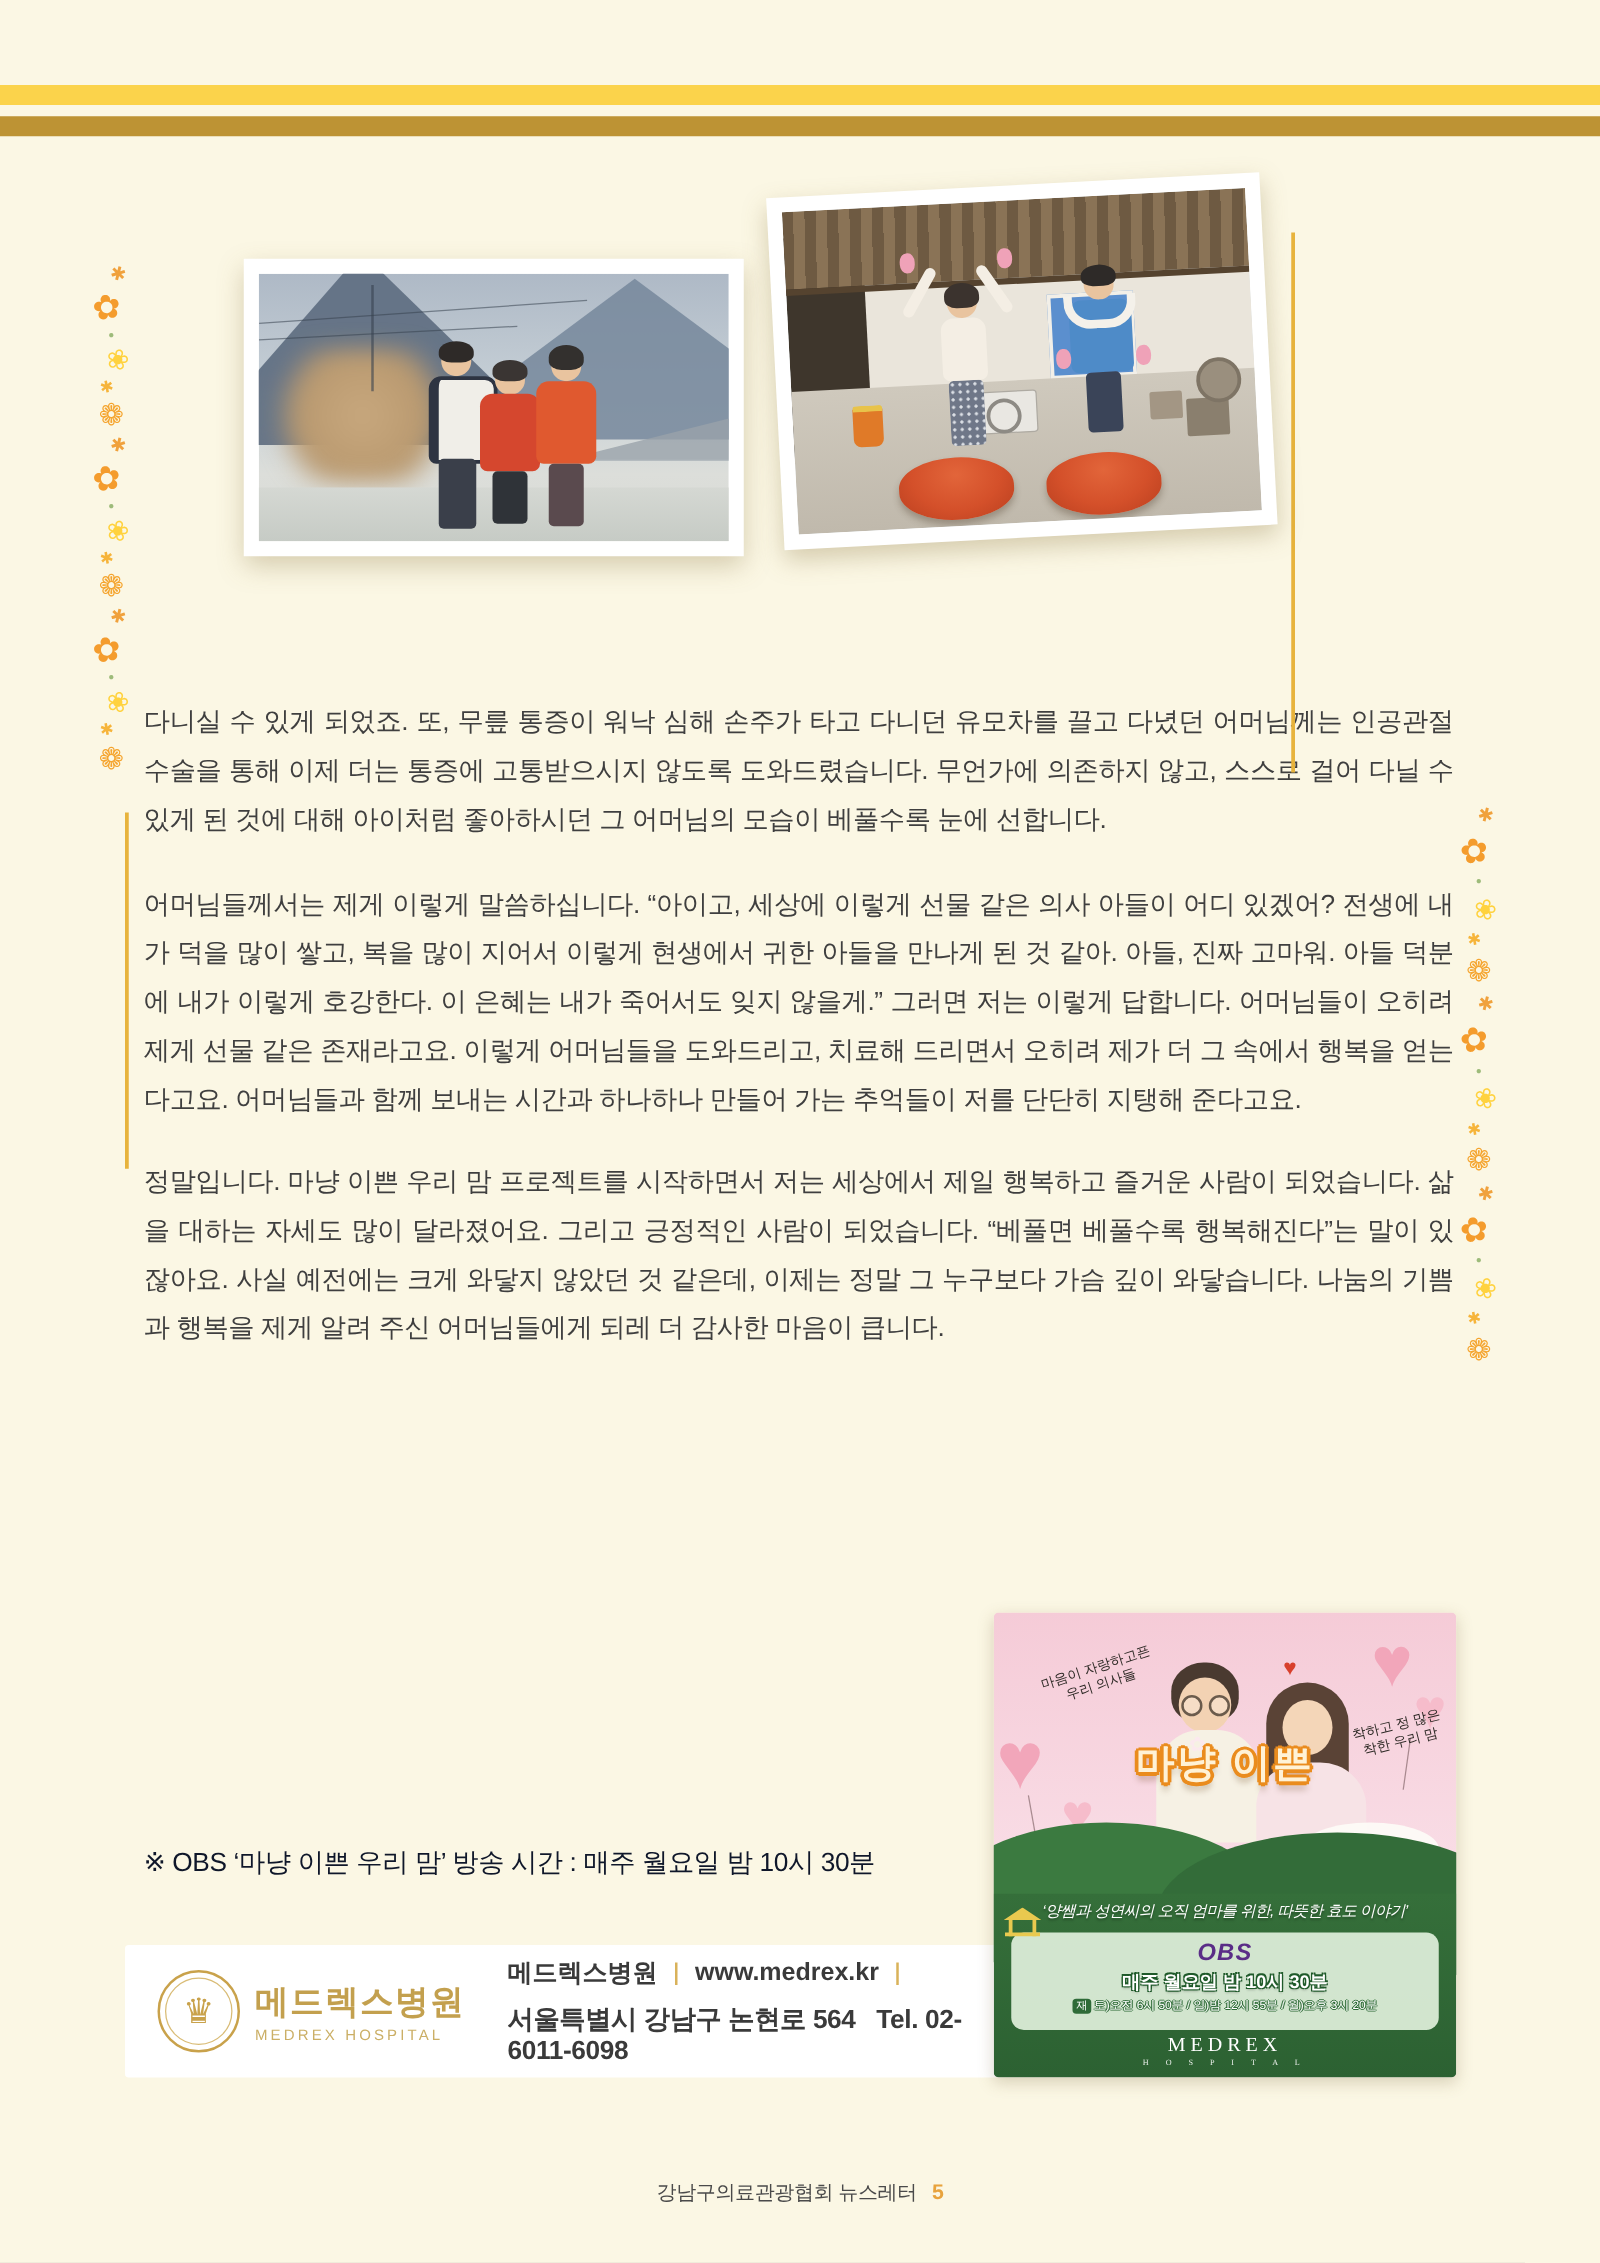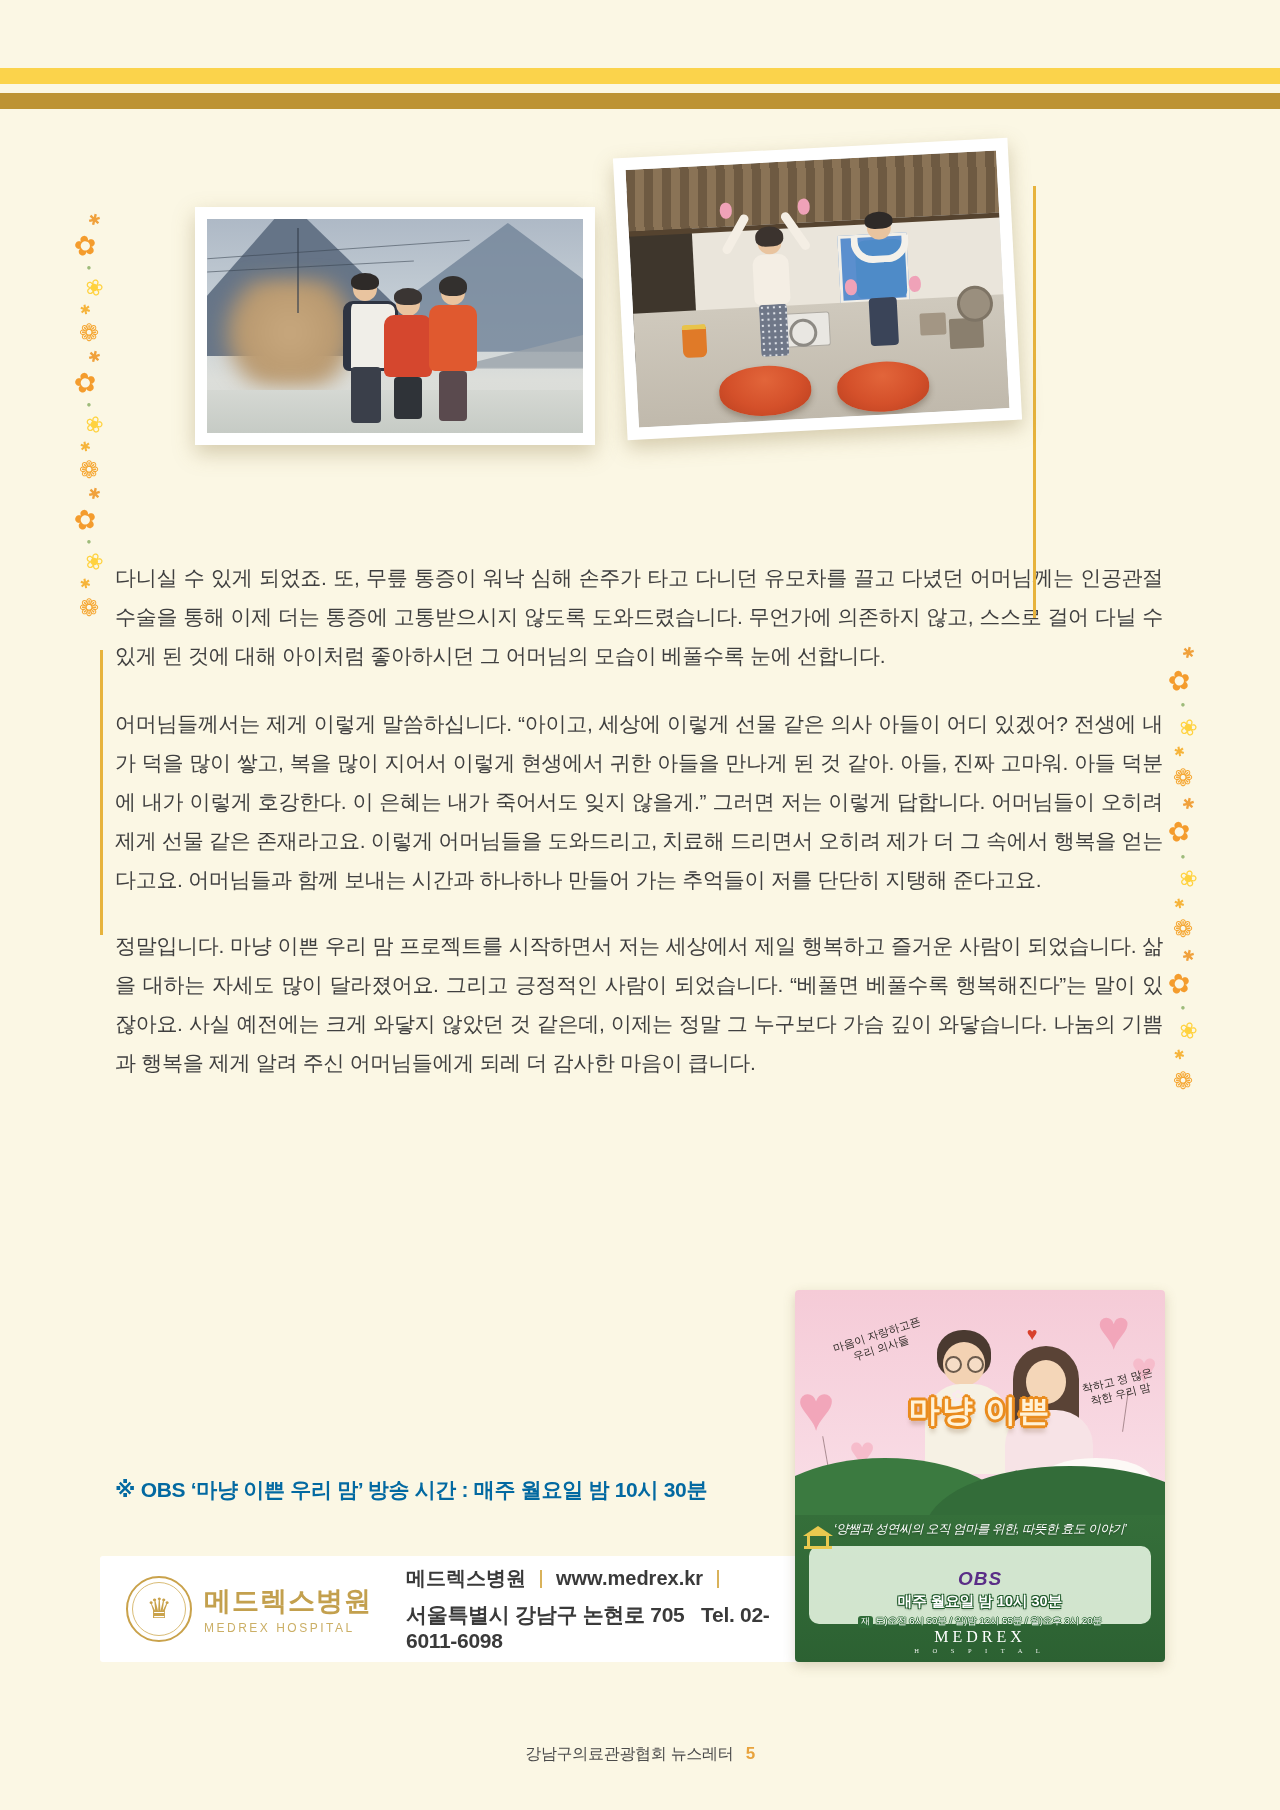--- a/index.html
+++ b/index.html
@@ -62,21 +62,21 @@
   .s2-ac{position:absolute;width:46px;height:32px;background:#E9E7E2;border:1px solid #AEaaa2;border-radius:3px;}
   .s2-ac:after{content:"";position:absolute;left:6px;top:5px;width:22px;height:22px;border-radius:50%;border:3px solid #8D8A84;}
   .s2-bucket{position:absolute;width:24px;height:28px;background:#E07A28;border-top:5px solid #E8C34A;border-radius:3px 3px 6px 6px;}
   .s2-fan{position:absolute;width:30px;height:30px;border-radius:50%;background:#9A8F7E;border:3px solid #7E7465;}
   .s2-box{position:absolute;background:#8A7F6E;border-radius:2px;}
 
   
   .para{left:115px;width:1048px;font-size:21px;line-height:39px;letter-spacing:-0.3px;
         text-align:justify;word-break:break-all;margin:0;}
   .para-narrow{width:630px;}
-  .note-obs{left:115px;top:1476px;font-size:21px;font-weight:bold;color:#0369a1;letter-spacing:-0.3px;}
+  .note-obs{left:115px;top:1476px;font-size:21px;font-weight:normal;color:#0f172a;letter-spacing:-0.3px;}
 
   
   .hospital-box{left:100px;top:1556px;width:700px;height:106px;background:#FFFFFF;
                 border-radius:3px;display:flex;align-items:center;}
   .emblem{position:relative;width:62px;height:62px;margin-left:26px;border-radius:50%;
           border:2px solid #C9A24B;display:flex;align-items:center;justify-content:center;flex:0 0 auto;}
   .emblem:after{content:"";position:absolute;inset:4px;border-radius:50%;border:1px solid #D9BC76;}
   .emblem .crown{color:#C9A24B;font-size:28px;line-height:1;}
   .logo-stack{margin-left:12px;flex:0 0 auto;}
   .logo-kr{font-size:27px;font-weight:bold;color:#C3A04E;letter-spacing:1px;}
@@ -108,21 +108,21 @@
      text-shadow:-3px -3px 0 #EA8C1E,3px -3px 0 #EA8C1E,-3px 3px 0 #EA8C1E,3px 3px 0 #EA8C1E,0 -4px 0 #EA8C1E,0 4px 0 #EA8C1E,-4px 0 0 #EA8C1E,4px 0 0 #EA8C1E,0 8px 6px rgba(90,50,0,.4);}
   .p-title-heart{position:absolute;left:104px;top:34px;font-size:18px;color:#D8402C;z-index:6;
      text-shadow:none;}
   .p-title-flower{position:absolute;right:44px;top:96px;font-size:16px;color:#FBE9EE;z-index:6;text-shadow:none;}
   .p-tagline{position:absolute;left:0;right:0;top:231px;text-align:center;z-index:5;
      font-size:12.5px;font-style:italic;color:#FFFFFF;letter-spacing:-0.5px;text-shadow:0 1px 2px rgba(0,0,0,.35);}
   .p-sched{position:absolute;left:14px;right:14px;top:256px;height:78px;z-index:5;
      background:rgba(223,239,218,.93);border-radius:10px;display:flex;}
   .p-col{flex:1;text-align:center;padding-top:6px;}
   .p-col + .p-col{border-left:1px dashed #9CC49A;}
-  .obs-logo{font-size:19px;font-weight:900;font-style:italic;color:#5A2D87;letter-spacing:1px;margin-top:16px;}
+  .obs-logo{font-size:19px;font-weight:900;font-style:italic;color:#5A2D87;letter-spacing:1px;}
   .w-badge{display:inline-block;background:#2C6BD1;color:#fff;border-radius:5px;padding:0 5px;
      margin-left:4px;font-style:normal;font-size:15px;font-weight:900;}
   .p-time{font-size:14.5px;font-weight:800;color:#fff;margin-top:2px;
      text-shadow:-1px -1px 0 #1F5A2A,1px -1px 0 #1F5A2A,-1px 1px 0 #1F5A2A,1px 1px 0 #1F5A2A,0 2px 2px rgba(0,0,0,.25);}
   .p-rerun{font-size:9.5px;color:#fff;margin-top:4px;line-height:1.3;padding:0 6px;
      text-shadow:-1px 0 0 #2F6B38,1px 0 0 #2F6B38,0 -1px 0 #2F6B38,0 1px 0 #2F6B38;}
   .re-label{display:inline-block;background:#2F6B38;border-radius:3px;padding:0 3px;font-size:9px;text-shadow:none;margin-right:2px;}
   .p-brand{position:absolute;left:0;right:0;top:338px;text-align:center;z-index:5;color:#fff;
      font-family:"Liberation Serif","DejaVu Serif",serif;}
   .p-brand-main{font-size:16px;letter-spacing:4px;}
@@ -277,21 +277,21 @@
       <div class="logo-en">MEDREX HOSPITAL</div>
     </div>
     <div class="contact-stack">
       <div class="contact-line1">
         <span>메드렉스병원</span>
         <span class="gold-pipe"></span>
         <span>www.medrex.kr</span>
         <span class="gold-pipe"></span>
       </div>
       <div class="contact-line2">
-        <span>서울특별시 강남구 논현로 705</span>&nbsp;&nbsp;
+        <span>서울특별시 강남구 논현로 564</span>&nbsp;&nbsp;
         <span>Tel. 02-6011-6098</span>
       </div>
     </div>
   </div>
 
   <div class="abs promo">
     <div class="p-pink"></div>
 
     <span class="p-heart" style="left:2px;top:86px;font-size:64px;">♥</span>
     <span class="p-heart" style="left:54px;top:140px;font-size:44px;color:#F6BCCB;">♥</span>

